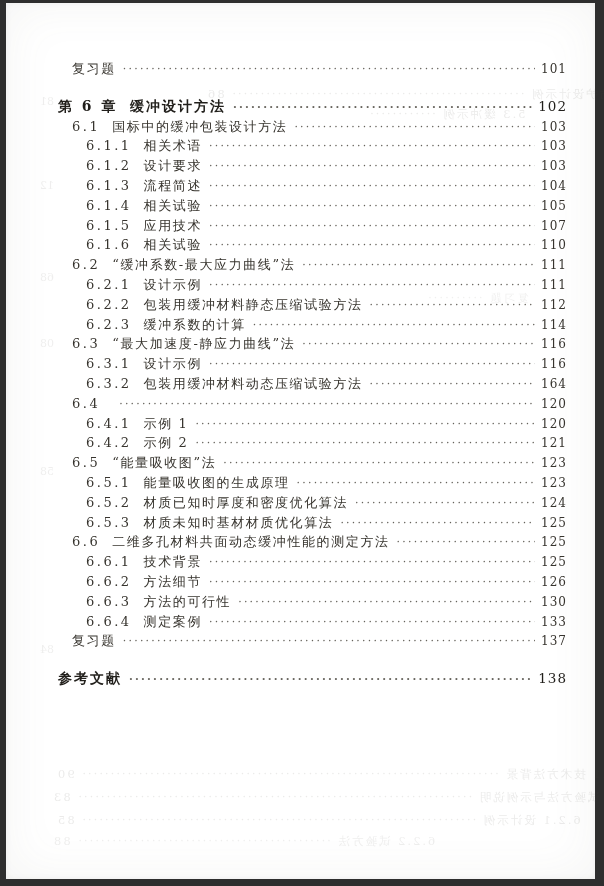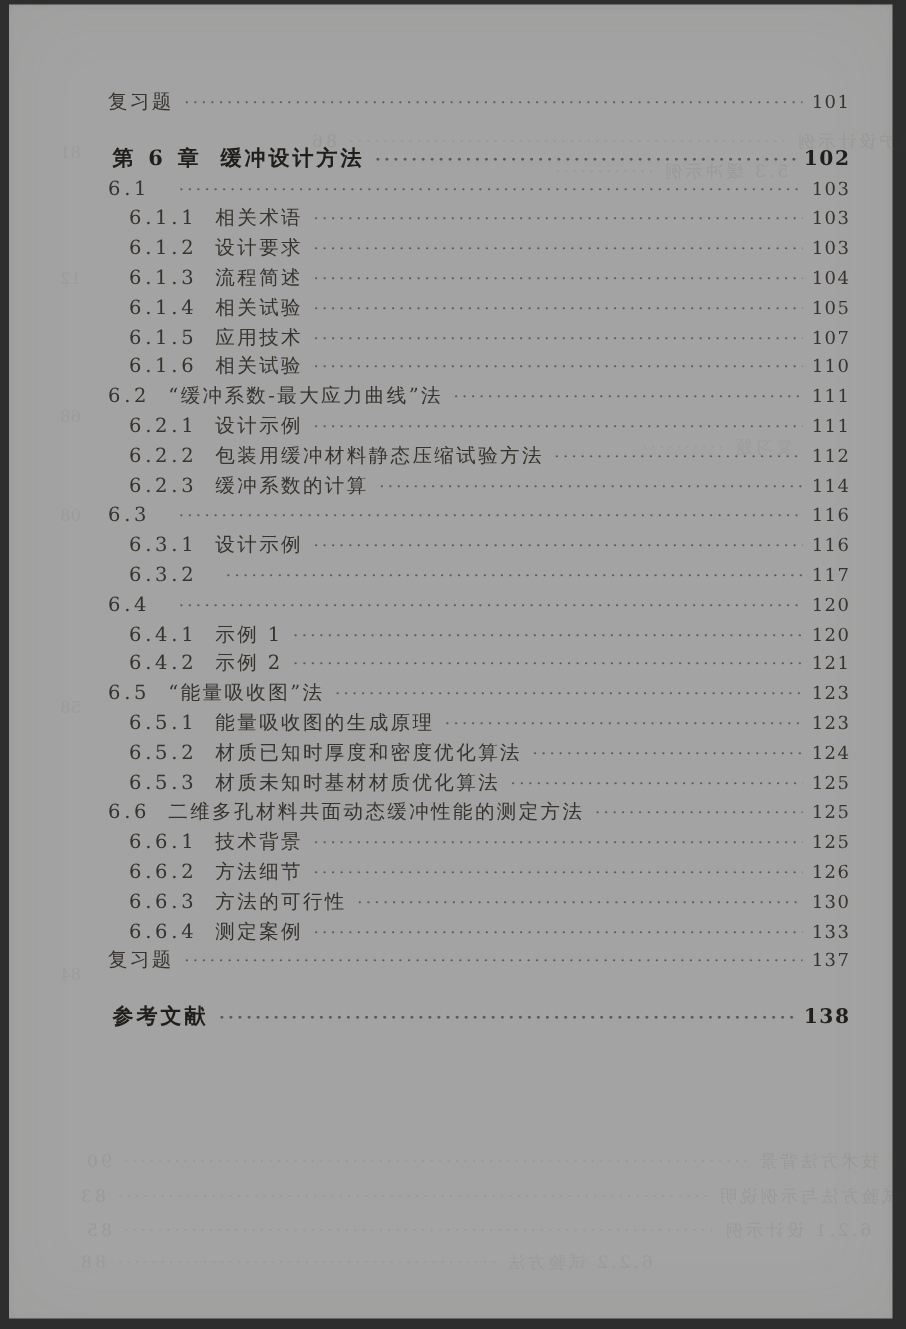--- a/index.html
+++ b/index.html
@@ -4,41 +4,41 @@
 <style>
   html,body{margin:0;padding:0;}
   body{
     width:604px;height:886px;position:relative;overflow:hidden;
     background:#2e2e2e;
     font-family:"DejaVu Serif","Liberation Serif",serif;
   }
   
   #paper{
     position:absolute;left:6px;top:3px;right:9px;bottom:7px;
-    background:#a3a3a3;
+    background:#ffffff;
     box-shadow:inset 0 0 50px rgba(120,115,100,0.07), inset 0 0 6px rgba(0,0,0,0.05);
   }
   #toc{position:absolute;left:52px;top:56px;right:28px;}
   .row{
     display:flex;align-items:baseline;
     height:19.8px;line-height:19.8px;
     color:#37342e;font-size:13px;white-space:nowrap;
   }
   .row .num{letter-spacing:2.5px;margin-right:12px;flex:0 0 auto;}
   .row .title{letter-spacing:1.6px;flex:0 0 auto;}
   .row .dots{
     flex:1 1 auto;overflow:hidden;white-space:nowrap;
     color:#55524a;font-size:11px;letter-spacing:2.2px;
     margin:0 5px 0 7px;opacity:.9;
   }
   .row .page{flex:0 0 auto;min-width:27px;text-align:right;letter-spacing:1px;font-size:12px;}
   .level-chapter,.level-backmatter{
-    padding-left:0;font-weight:bold;font-size:14px;color:#211f1b;margin-left:17px;
-  }
-  .level-chapter .page,.level-backmatter .page{font-weight:bold;font-size:13.5px;}
+    padding-left:0;font-weight:bold;font-size:14px;color:#211f1b;
+  }
+  .level-chapter .page,.level-backmatter .page{font-weight:normal;font-size:13.5px;}
   .level-chapter .title,.level-backmatter .title{letter-spacing:2px;}
   .level-section{padding-left:14px;}
   .level-subsection{padding-left:28px;}
   .gap-before{margin-top:18px;}
 
   
   .ghost{
     position:absolute;color:#4f4c45;opacity:.11;
     font-size:11.5px;letter-spacing:2px;white-space:nowrap;
     transform:scaleX(-1);pointer-events:none;
@@ -69,20 +69,21 @@
     <span class="page">101</span>
   </div>
       <div class="row level-chapter gap-before">
     <span class="num">第 6 章</span>
     <span class="title">缓冲设计方法</span>
     <span class="dots" aria-hidden="true">··········································································································································································</span>
     <span class="page">102</span>
   </div>
       <div class="row level-section">
     <span class="num">6.1</span>
+    <span class="title">国标中的缓冲包装设计方法</span>
     <span class="dots" aria-hidden="true">··········································································································································································</span>
     <span class="page">103</span>
   </div>
       <div class="row level-subsection">
     <span class="num">6.1.1</span>
     <span class="title">相关术语</span>
     <span class="dots" aria-hidden="true">··········································································································································································</span>
     <span class="page">103</span>
   </div>
       <div class="row level-subsection">
@@ -134,33 +135,35 @@
     <span class="page">112</span>
   </div>
       <div class="row level-subsection">
     <span class="num">6.2.3</span>
     <span class="title">缓冲系数的计算</span>
     <span class="dots" aria-hidden="true">··········································································································································································</span>
     <span class="page">114</span>
   </div>
       <div class="row level-section">
     <span class="num">6.3</span>
+    <span class="title">“最大加速度-静应力曲线”法</span>
     <span class="dots" aria-hidden="true">··········································································································································································</span>
     <span class="page">116</span>
   </div>
       <div class="row level-subsection">
     <span class="num">6.3.1</span>
     <span class="title">设计示例</span>
     <span class="dots" aria-hidden="true">··········································································································································································</span>
     <span class="page">116</span>
   </div>
       <div class="row level-subsection">
     <span class="num">6.3.2</span>
-    <span class="dots" aria-hidden="true">··········································································································································································</span>
-    <span class="page">117</span>
+    <span class="title">包装用缓冲材料动态压缩试验方法</span>
+    <span class="dots" aria-hidden="true">··········································································································································································</span>
+    <span class="page">164</span>
   </div>
       <div class="row level-section">
     <span class="num">6.4</span>
     <span class="dots" aria-hidden="true">··········································································································································································</span>
     <span class="page">120</span>
   </div>
       <div class="row level-subsection">
     <span class="num">6.4.1</span>
     <span class="title">示例 1</span>
     <span class="dots" aria-hidden="true">··········································································································································································</span>

